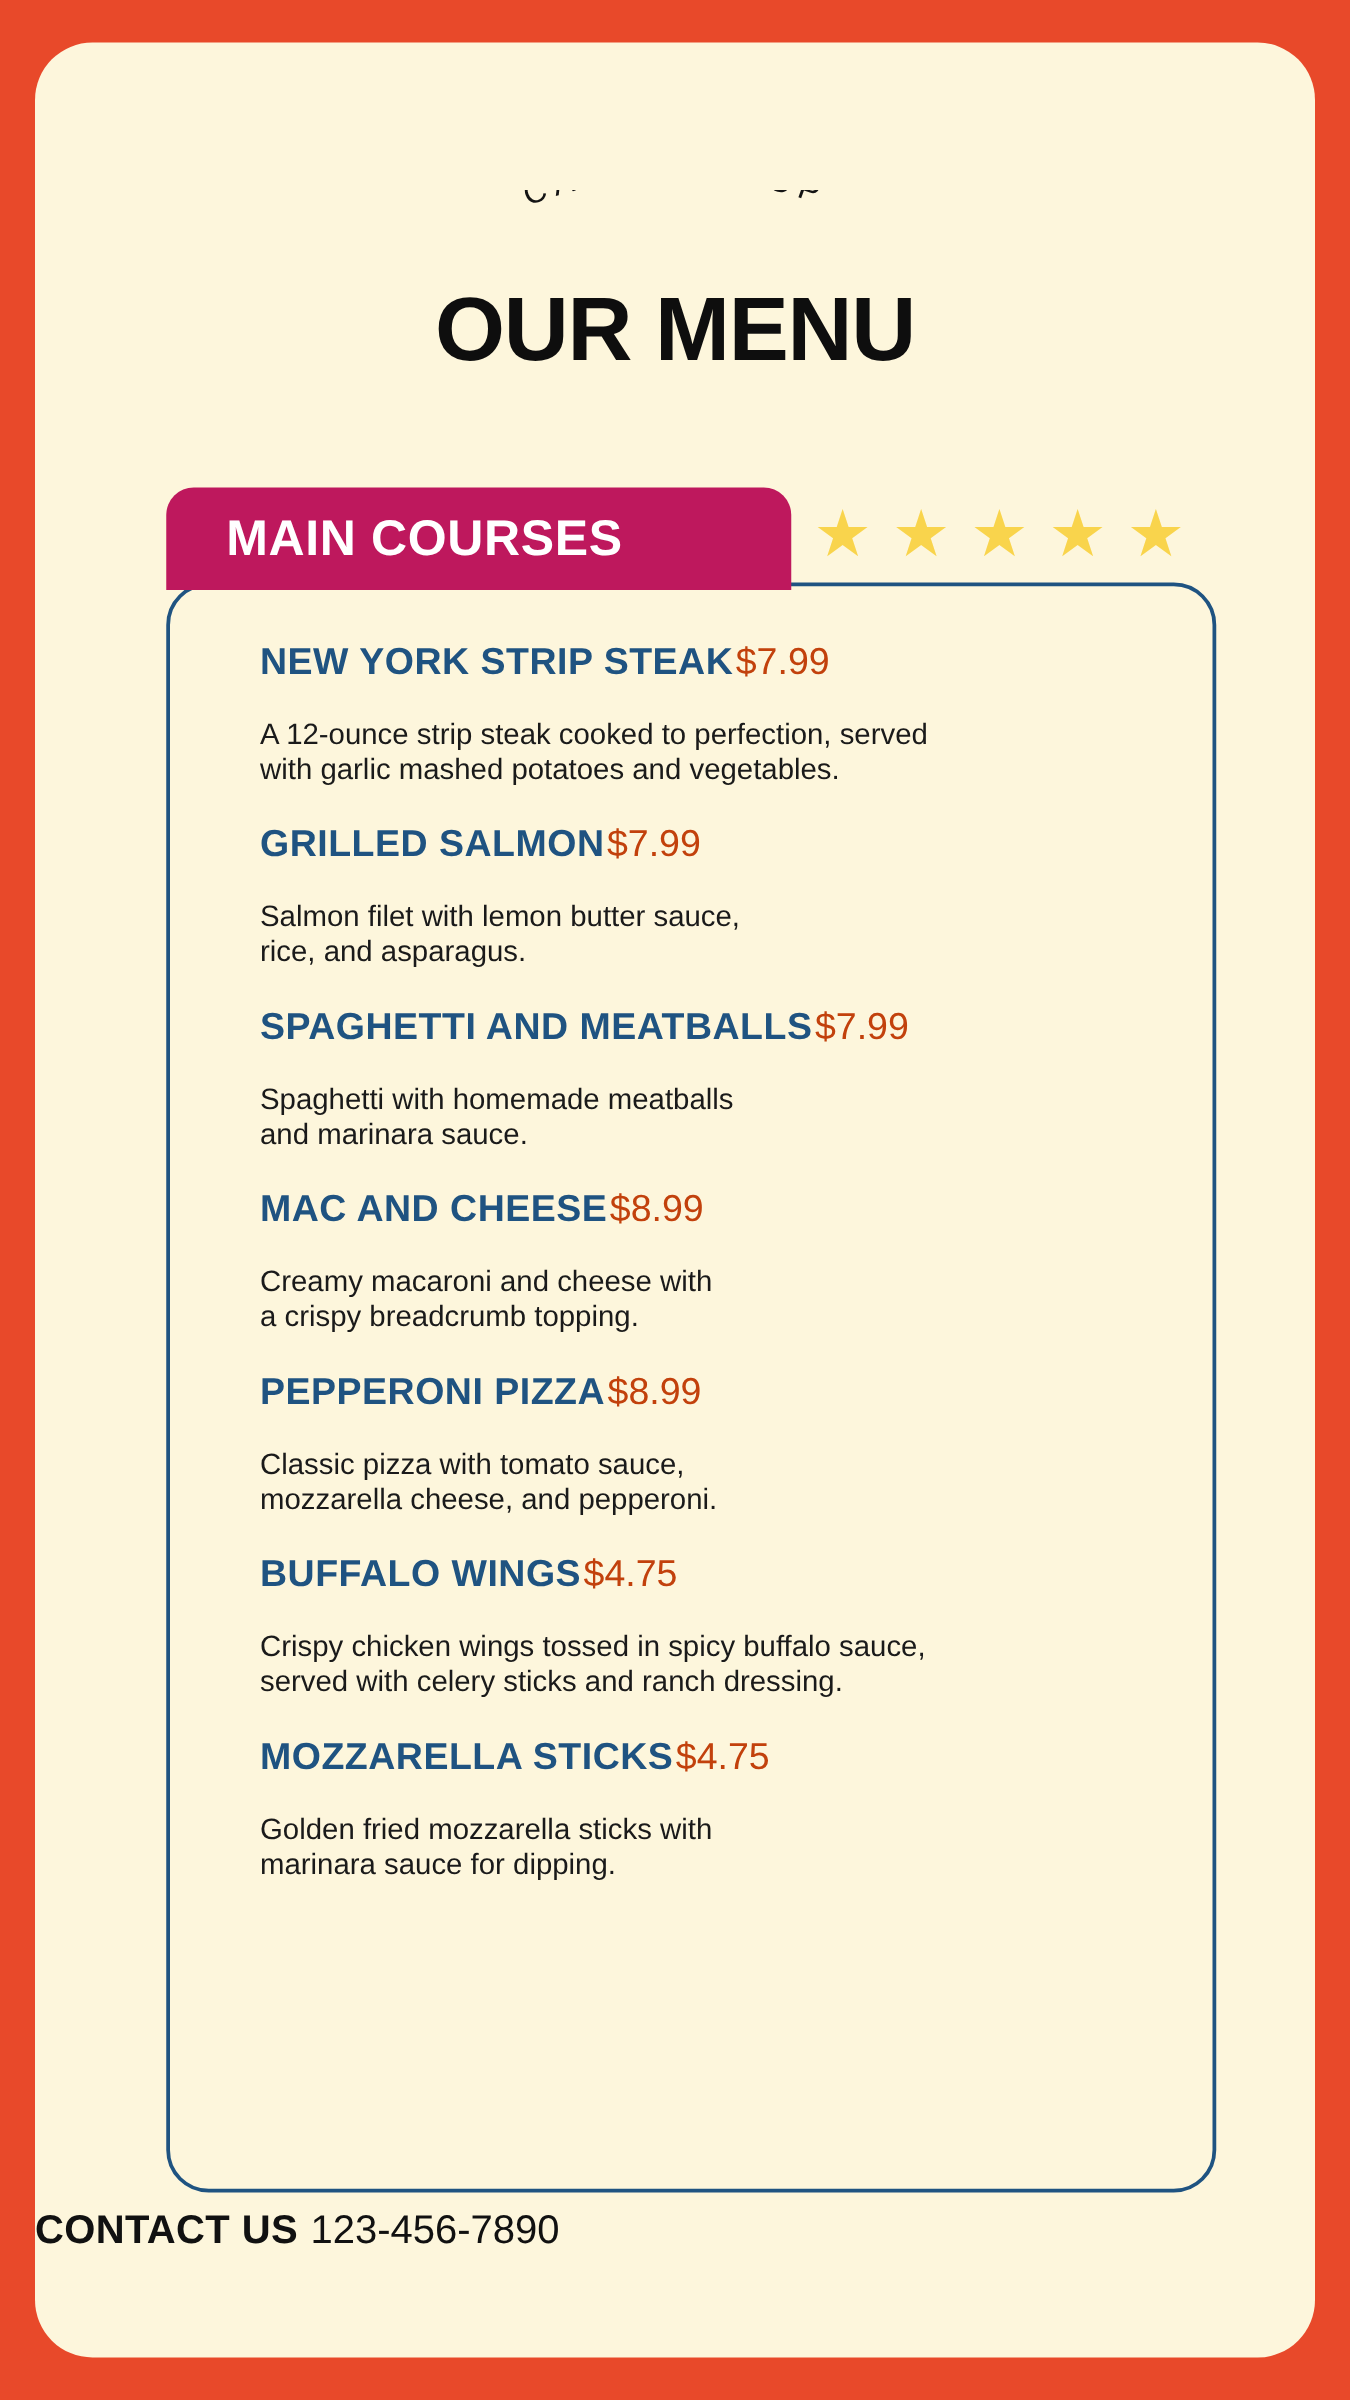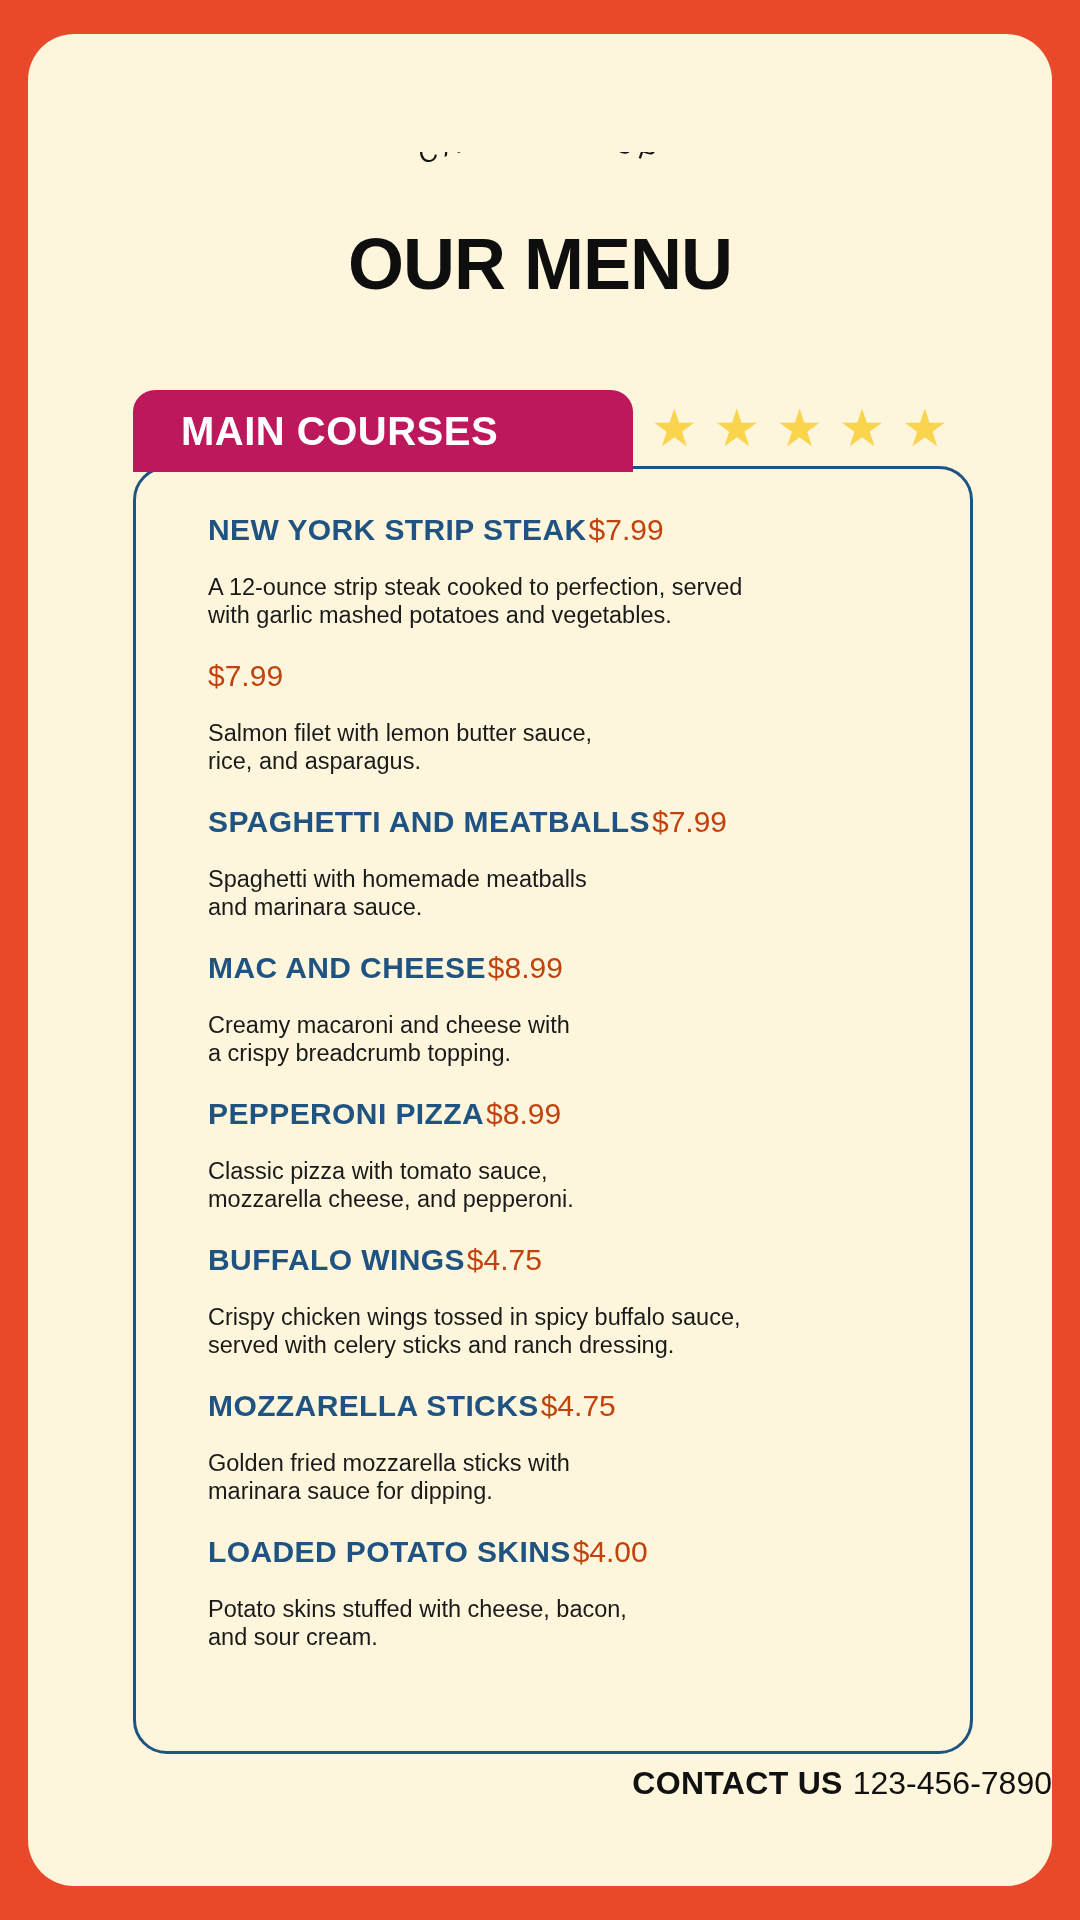--- a/index.html
+++ b/index.html
@@ -140,21 +140,21 @@
     color: #1A1A1A;
     white-space: pre-line;
   }
 
   
   .contact {
     position: absolute;
     left: 0;
     bottom: 84px;
     width: 100%;
-    text-align: right;
+    text-align: left;
     font-size: 32px;
     color: #111111;
   }
   .contact b {
     font-weight: 700;
     letter-spacing: 0.3px;
   }
   .contact span.num {
     font-weight: 400;
     margin-left: 10px;
@@ -195,20 +195,21 @@
         <div class="item-head">
           <span class="item-name">NEW YORK STRIP STEAK</span>
           <span class="item-price">$7.99</span>
         </div>
         <div class="item-desc">A 12-ounce strip steak cooked to perfection, served
 with garlic mashed potatoes and vegetables.</div>
       </div>
 
       <div class="item">
         <div class="item-head">
+          <span class="item-name">GRILLED SALMON</span>
           <span class="item-price">$7.99</span>
         </div>
         <div class="item-desc">Salmon filet with lemon butter sauce,
 rice, and asparagus.</div>
       </div>
 
       <div class="item">
         <div class="item-head">
           <span class="item-name">SPAGHETTI AND MEATBALLS</span>
           <span class="item-price">$7.99</span>
@@ -246,28 +247,20 @@
 
       <div class="item">
         <div class="item-head">
           <span class="item-name">MOZZARELLA STICKS</span>
           <span class="item-price">$4.75</span>
         </div>
         <div class="item-desc">Golden fried mozzarella sticks with
 marinara sauce for dipping.</div>
       </div>
 
-      <div class="item">
-        <div class="item-head">
-          <span class="item-name">LOADED POTATO SKINS</span>
-          <span class="item-price">$4.00</span>
-        </div>
-        <div class="item-desc">Potato skins stuffed with cheese, bacon,
-and sour cream.</div>
-      </div>
 
     </div>
   </div>
 
   <div class="contact">
     <b>CONTACT US</b><span class="num">123-456-7890</span>
   </div>
 
 </div>
 

